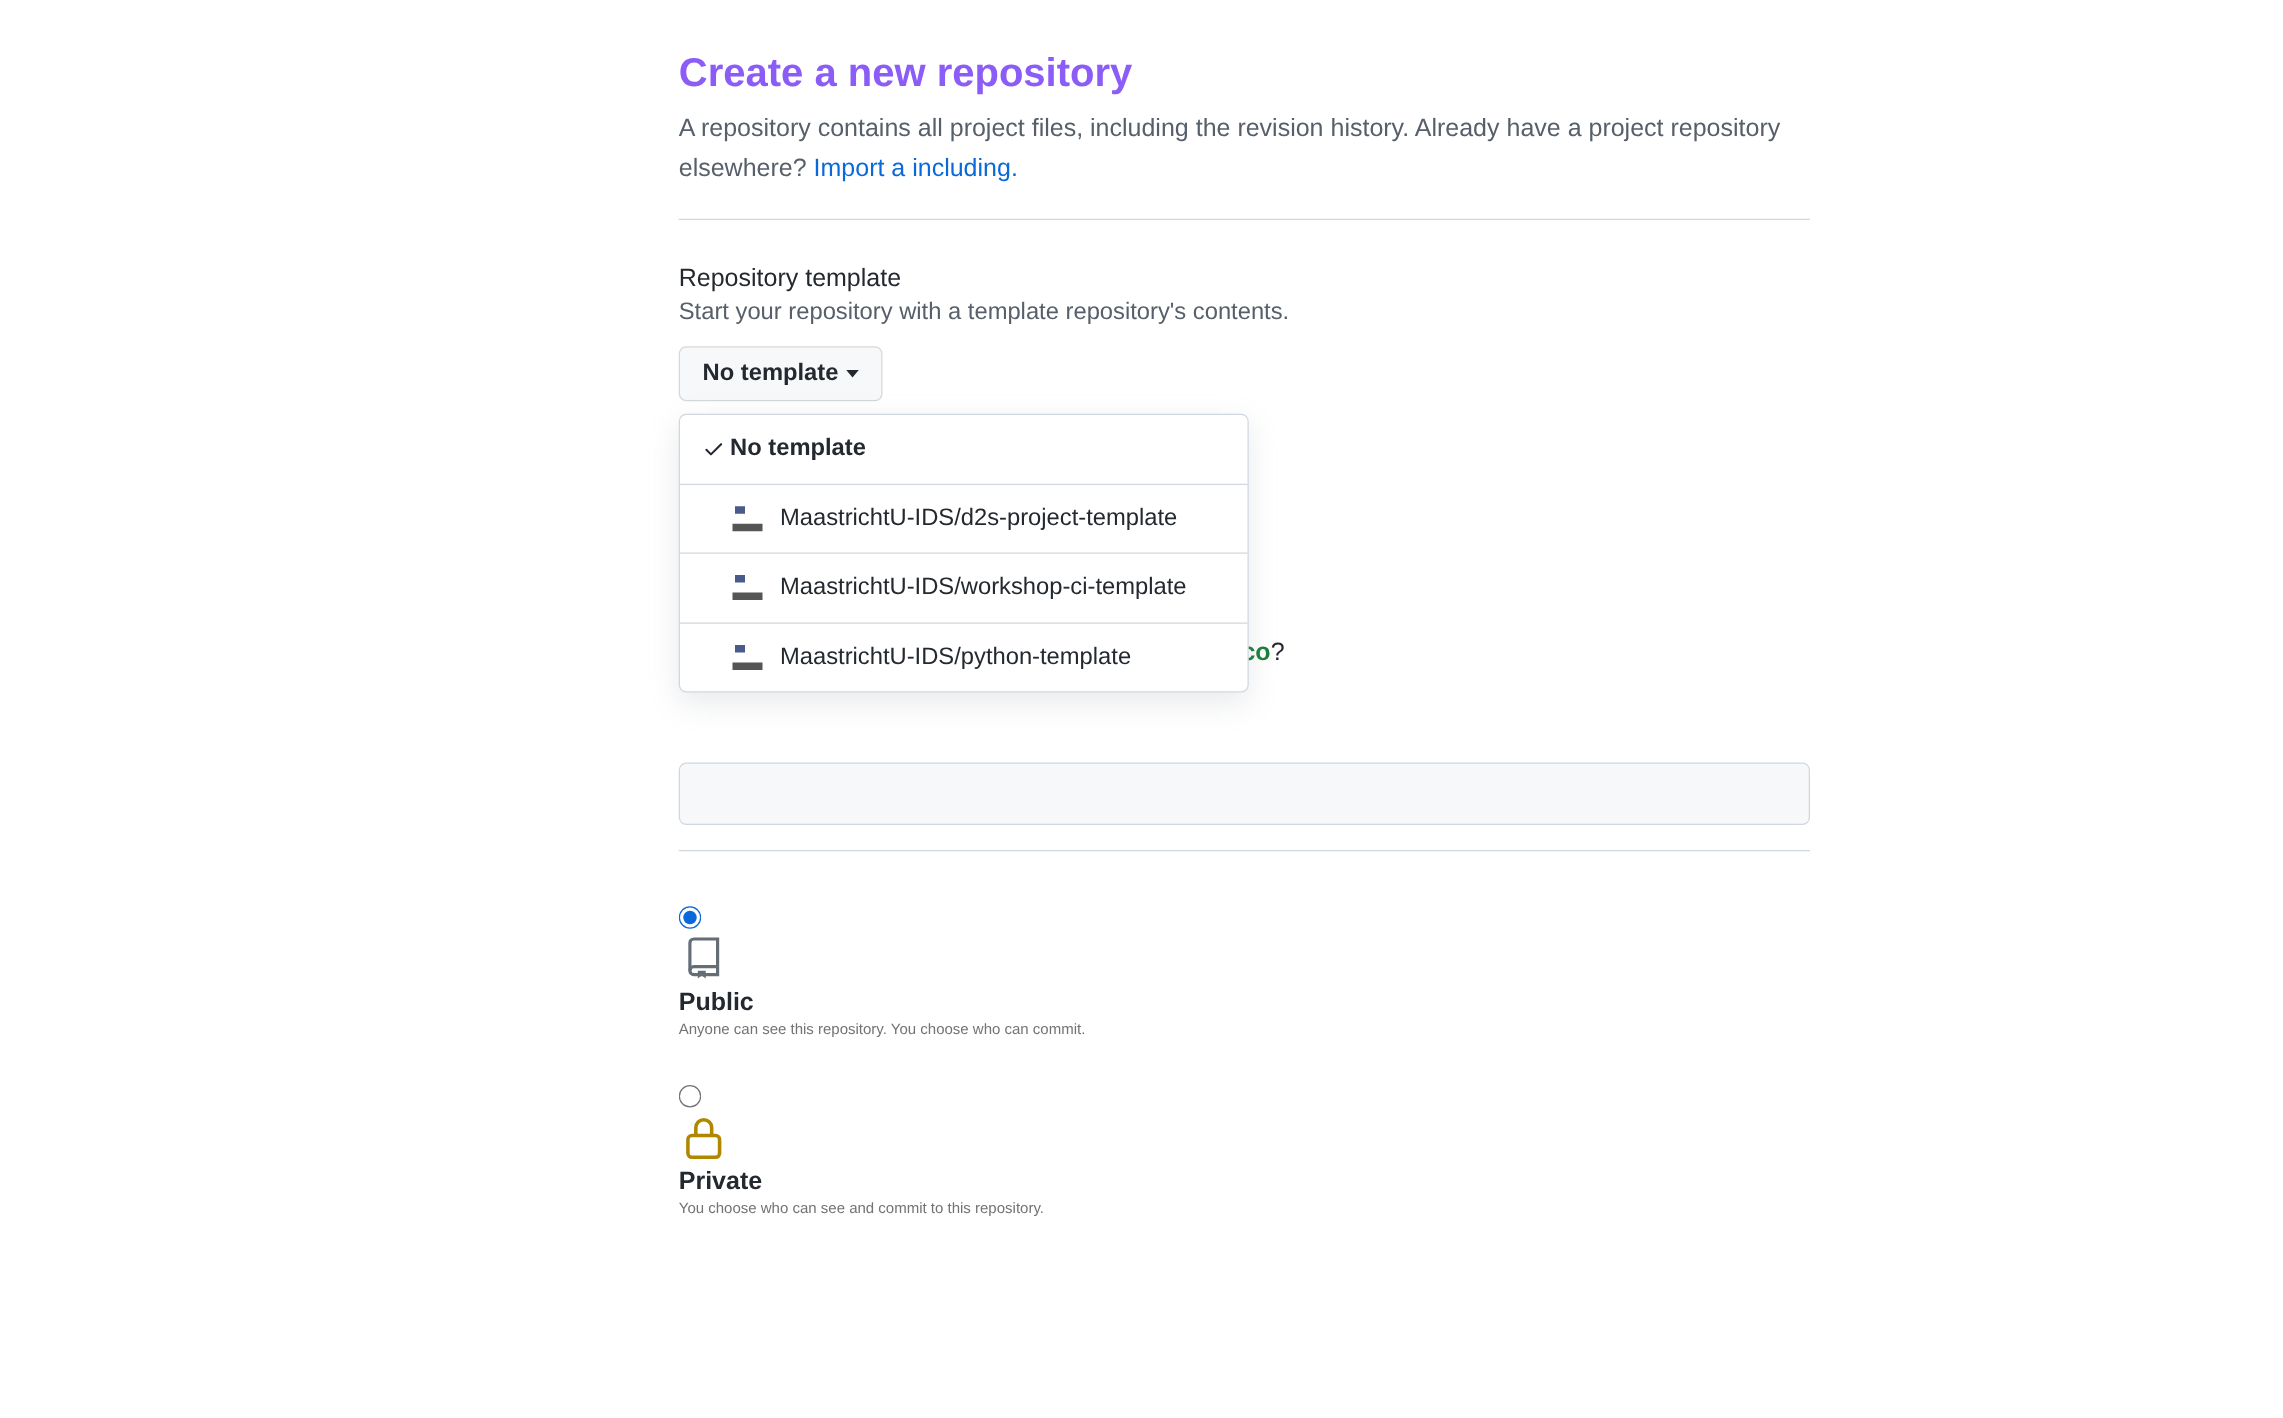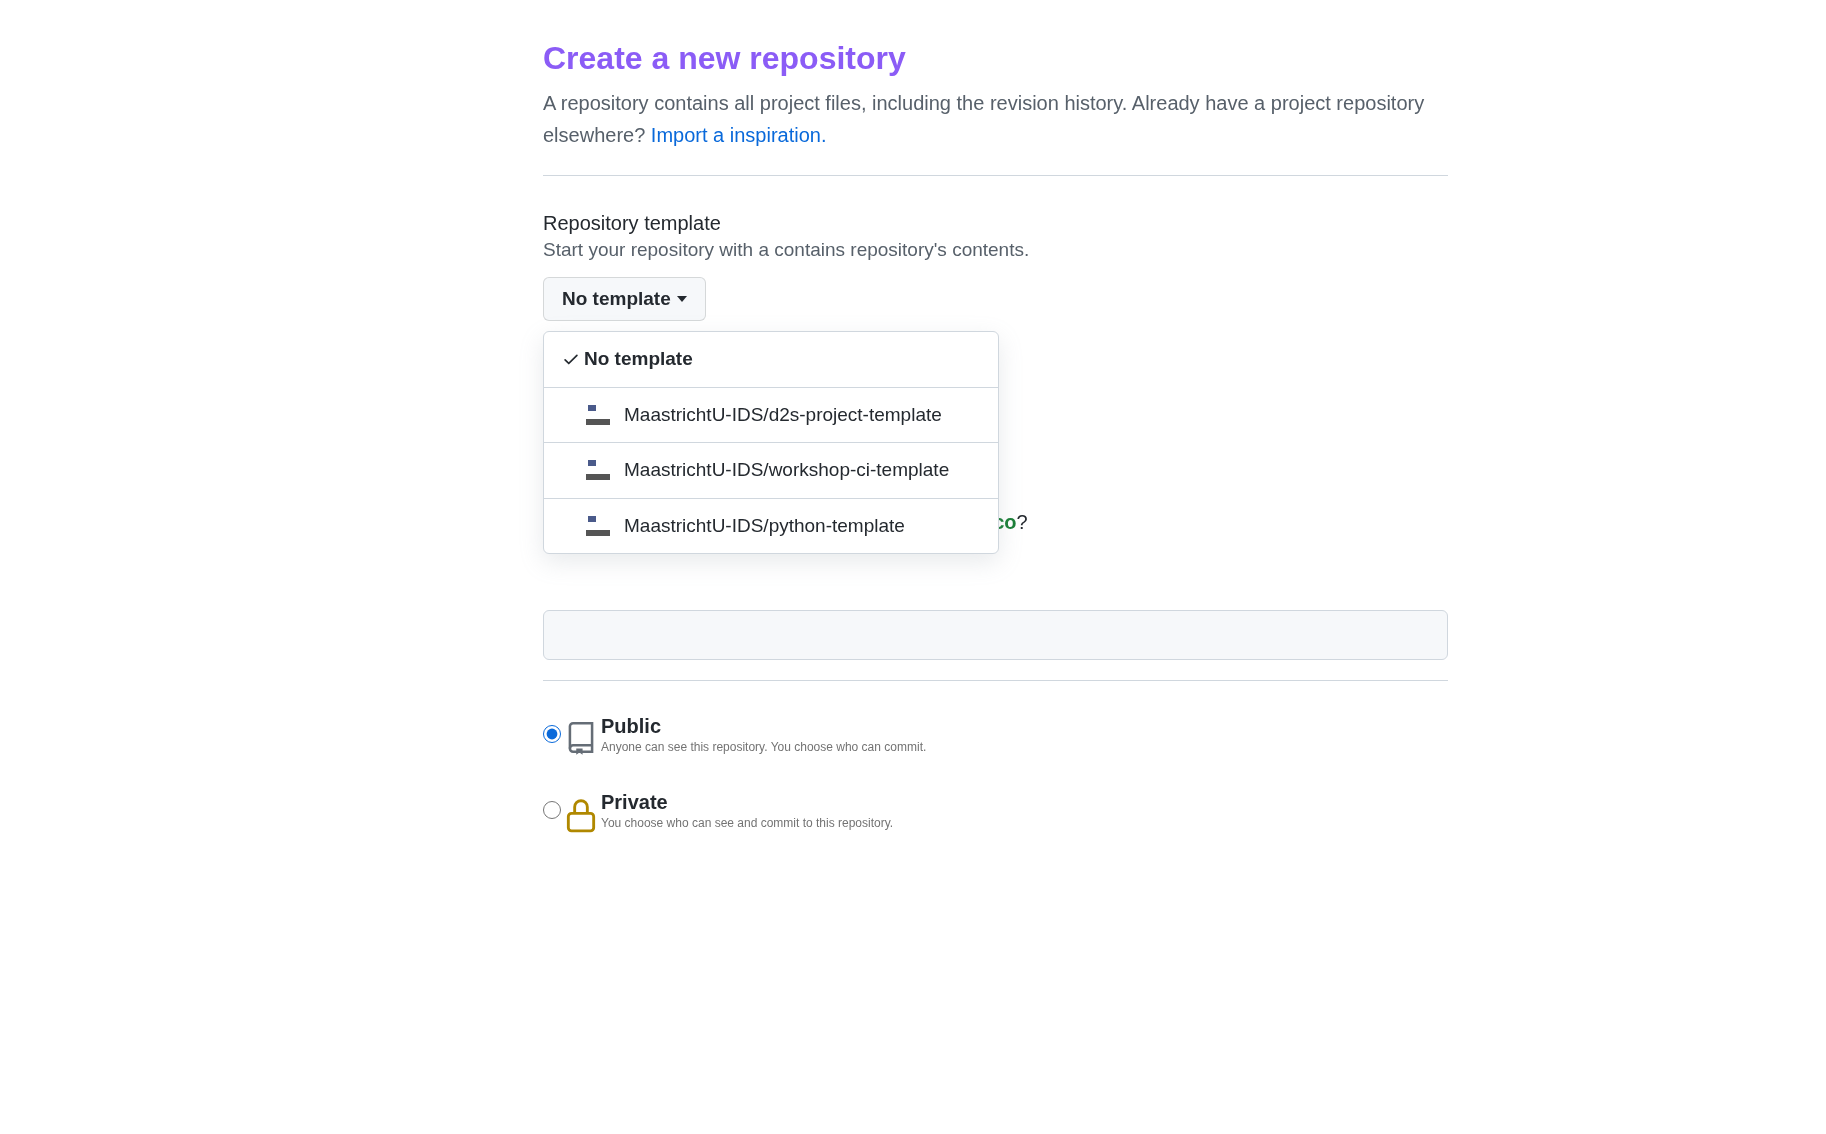--- a/index.html
+++ b/index.html
@@ -136,20 +136,21 @@
     border-radius: 6px;
     background: #f6f8fa;
   }
   .visibility-section {
     margin-top: 34px;
   }
   .visibility-option {
     display: flex;
     align-items: flex-start;
     margin-bottom: 28px;
+    flex-direction: column;
   }
   .visibility-option input[type="radio"] {
     width: 18px;
     height: 18px;
     margin-top: 10px;
     accent-color: #0969da;
     cursor: pointer;
   }
   .visibility-option .icon-box {
     width: 40px;
@@ -171,28 +172,28 @@
   }
   hr.divider2 { margin-top: 20px; }
 </style>
 </head>
 <body>
 
 <div class="container">
 
   <h1>Create a new repository</h1>
   <p class="subtitle">
-    <span>A repository contains all project files, including the revision history. Already have a project repository elsewhere? </span><a href="#">Import a inspiration.</a>
+    <span>A repository contains all project files, including the revision history. Already have a project repository elsewhere? </span><a href="#">Import a including.</a>
   </p>
 
   <hr>
 
   <div class="section">
     <div class="section-title">Repository template</div>
-    <div class="section-desc">Start your repository with a contains repository's contents.</div>
+    <div class="section-desc">Start your repository with a template repository's contents.</div>
 
     <div class="dropdown-wrapper">
       <button class="dropdown-btn">
         <span>No template</span>
         <span class="caret"></span>
       </button>
 
       <div class="dropdown-menu">
         <div class="dropdown-item selected">
           <span class="check">

